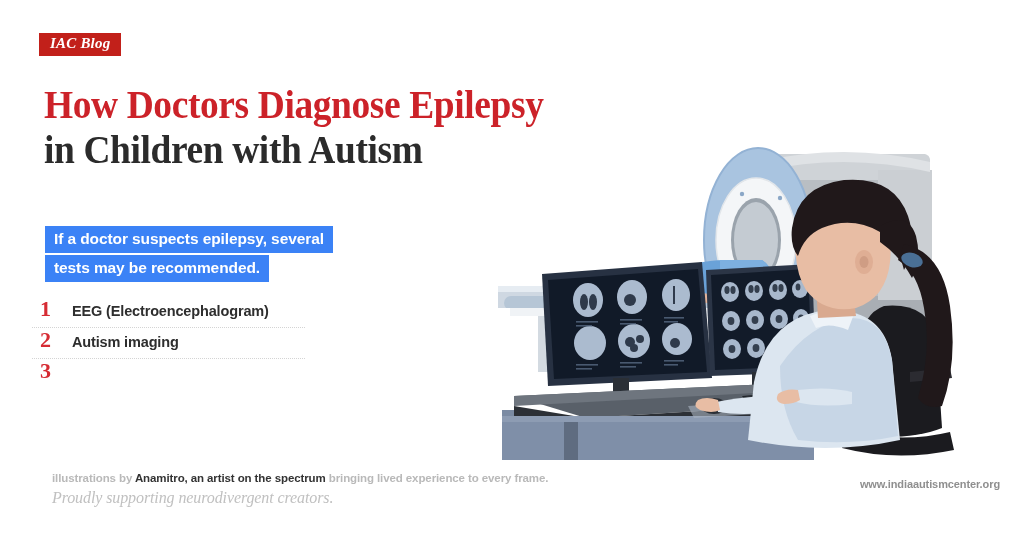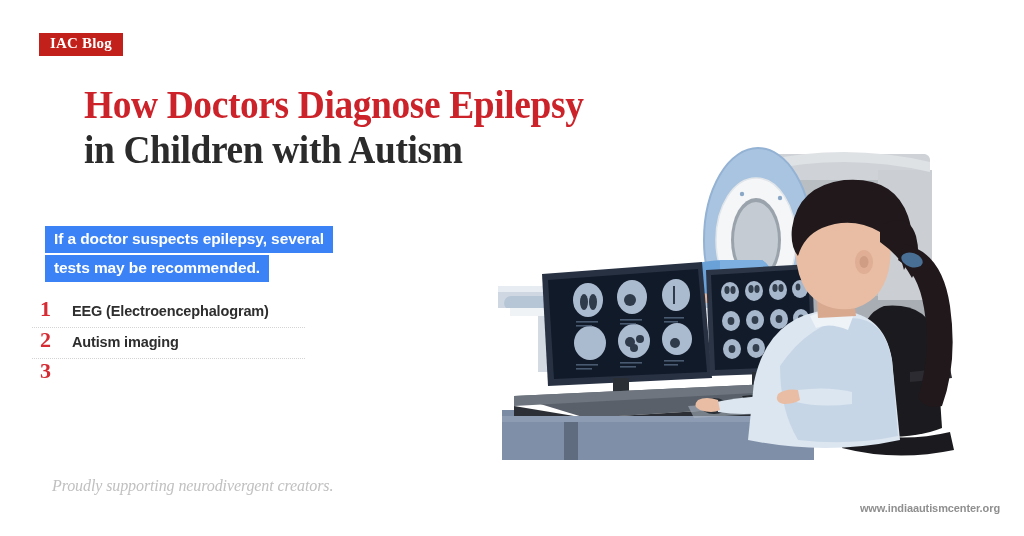--- a/index.html
+++ b/index.html
@@ -26,28 +26,28 @@
     left: 39px;
     top: 33px;
     background: #c2201a;
     color: #ffffff;
     font-family: "Liberation Serif", serif;
     font-weight: bold;
     font-size: 15px;
     letter-spacing: 0.2px;
     padding: 3px 11px 4px 11px;
     line-height: 1.05;
+    font-style: italic;
   }
 
   .title {
     position: absolute;
     left: 44px;
     top: 82px;
     width: 660px;
-    margin-left: 40px;
   }
   .title-line {
     font-family: "Liberation Serif", serif;
     font-weight: bold;
     font-size: 39px;
     line-height: 45px;
     letter-spacing: -0.4px;
     white-space: nowrap;
     transform: scaleX(0.96);
     transform-origin: left center;
@@ -135,21 +135,21 @@
     margin-top: 5px;
     font-family: "Liberation Serif", serif;
     font-style: italic;
     font-size: 16px;
     color: #c0c0c0;
     letter-spacing: -0.1px;
   }
   .site-url {
     position: absolute;
     right: 24px;
-    top: 502px;
+    top: 478px;
     font-family: "Liberation Sans", sans-serif;
     font-weight: bold;
     font-size: 11px;
     color: #8f8f8f;
     letter-spacing: -0.1px;
   }
 
   
   .illustration {
     position: absolute;
@@ -187,20 +187,23 @@
       <span class="step-label">Autism imaging</span>
     </div>
     <div class="step">
       <span class="step-num">3</span>
     </div>
   </div>
   <div class="step-sep sep1"></div>
   <div class="step-sep sep2"></div>
 
   <div class="footer">
+    <div class="credit-line">
+      <span>illustrations by </span><span class="strong">Anamitro, an artist on the spectrum</span><span> bringing lived experience to every frame.</span>
+    </div>
     <div class="credit-sub">Proudly supporting neurodivergent creators.</div>
   </div>
 
   <div class="site-url">www.indiaautismcenter.org</div>
 
   <div class="illustration">
     <svg width="544" height="350" viewBox="0 0 544 350" xmlns="http://www.w3.org/2000/svg">
 
       <g>
 

